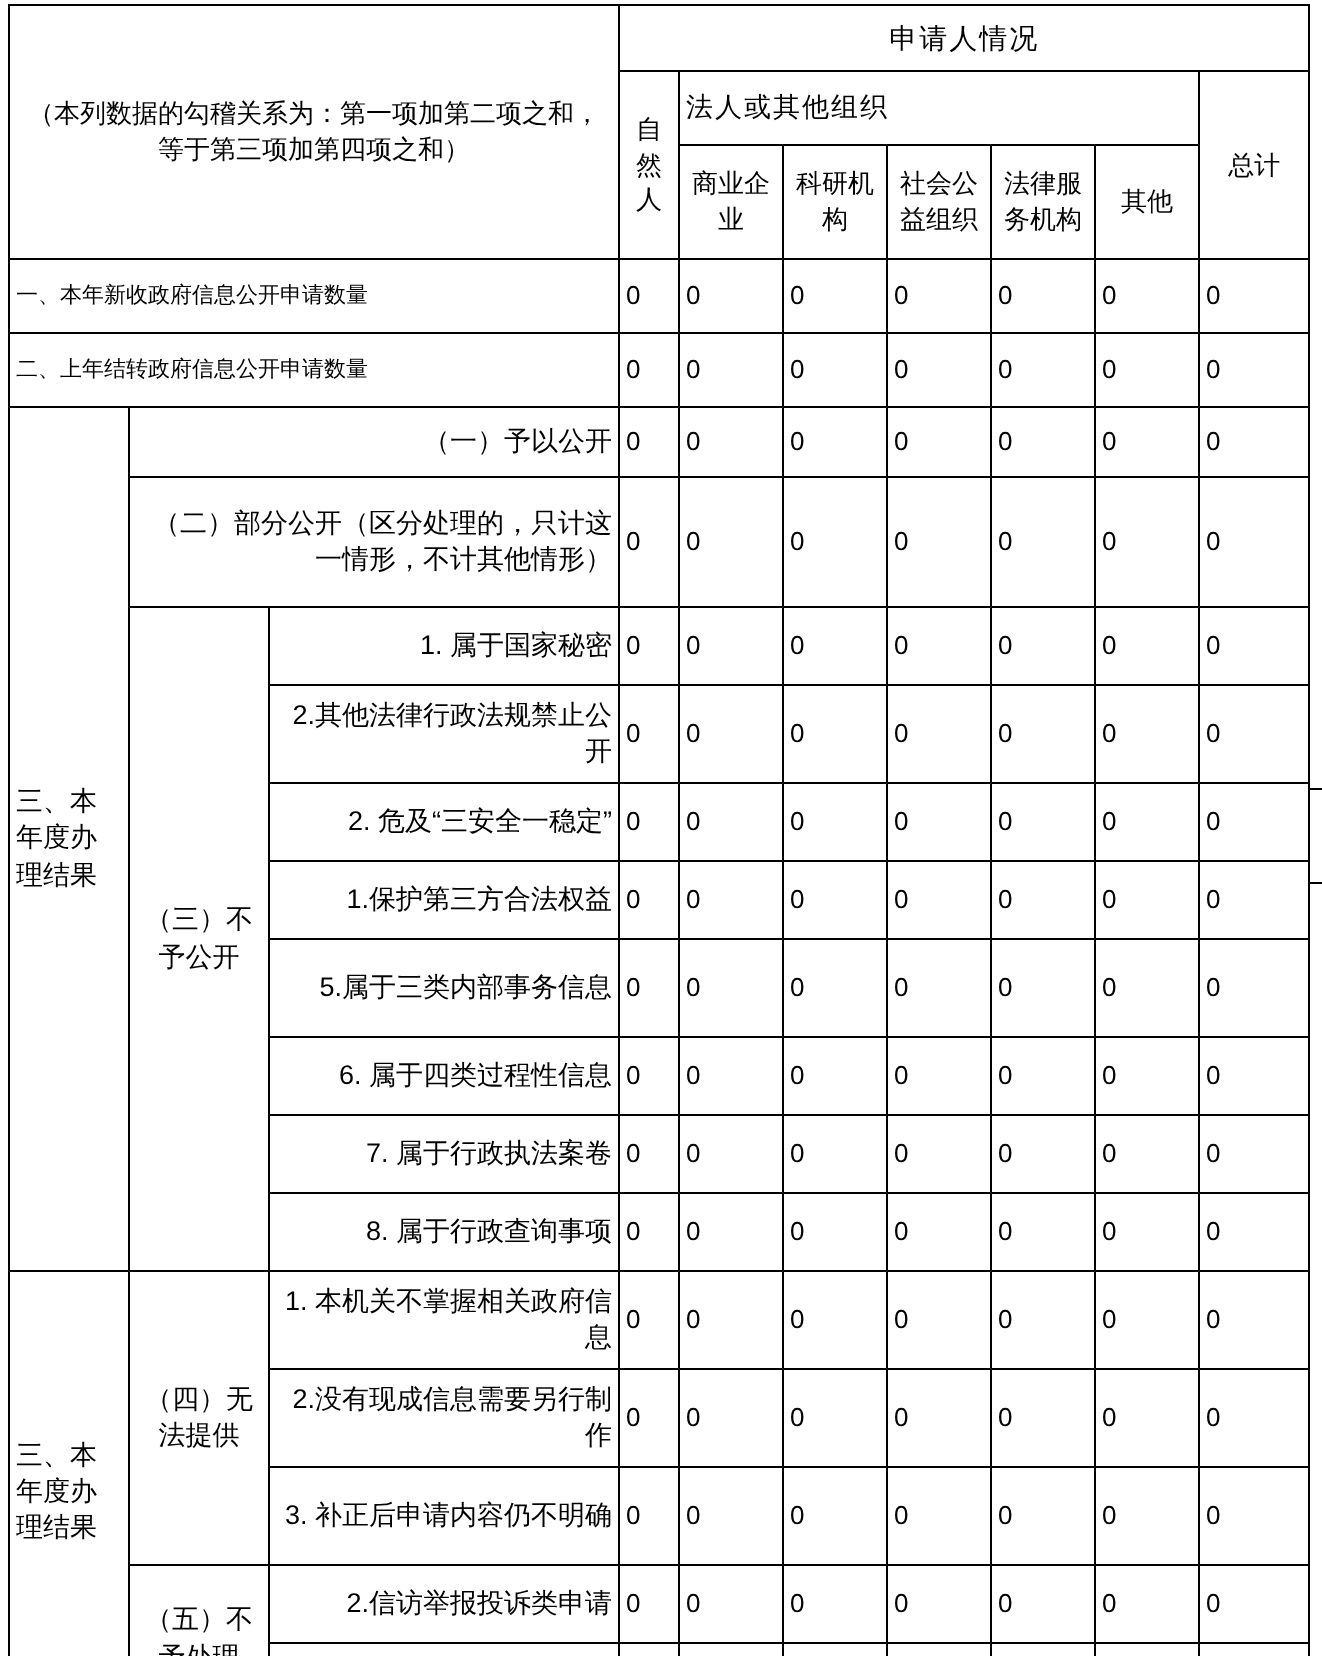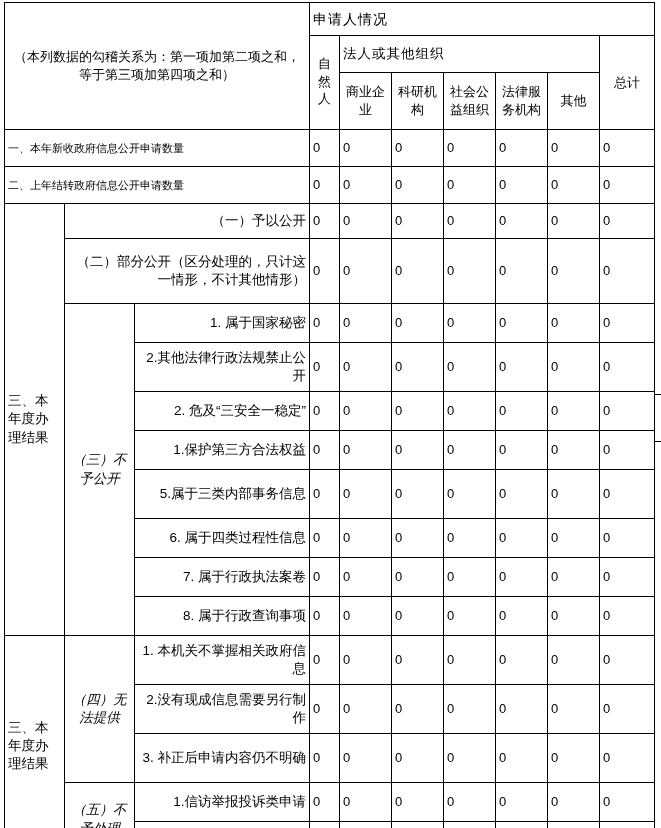--- a/index.html
+++ b/index.html
@@ -27,40 +27,39 @@
     font-size: 13px;
   }
   table.gov td {
     border: 1px solid #000;
     padding: 2px 3px;
     vertical-align: middle;
     line-height: 1.35;
   }
   .num { text-align: left; padding-left: 5px; font-size: 13px; }
   .hdr-title {
-    text-align: left;
+    text-align: center;
     font-size: 14px;
     letter-spacing: 1px;
   }
   .hdr-sub {
     text-align: left;
     font-size: 13.5px;
     letter-spacing: 1px;
   }
   .hdr-leaf {
     text-align: center;
     font-size: 13px;
     line-height: 1.25;
   }
   .vert-cell {
     text-align: center;
     font-size: 13px;
     line-height: 1.2;
     padding: 2px 1px;
-    font-family: Liberation Mono, monospace;
   }
   .note {
     font-size: 13px;
     line-height: 1.7;
     padding: 6px 8px;
     text-align: center;
   }
   .rowlabel {
     font-size: 11px;
     line-height: 1.5;
@@ -70,21 +69,20 @@
     font-size: 13.5px;
     text-align: left;
     line-height: 1.5;
     padding: 2px 4px;
   }
   .sub-label {
     font-size: 13.5px;
     text-align: center;
     line-height: 1.5;
     padding: 2px 3px;
-    font-style: italic;
   }
   .item-label {
     font-size: 13.5px;
     line-height: 1.5;
     padding-left: 6px;
     text-align: right;
   }
   .right-stub {
     position: absolute;
     right: 0px;
@@ -299,21 +297,21 @@
       <td class="num">0</td>
       <td class="num">0</td>
       <td class="num">0</td>
       <td class="num">0</td>
       <td class="num">0</td>
       <td class="num">0</td>
     </tr>
 
     <tr>
       <td rowspan="2" class="sub-label">（五）不予处理</td>
-      <td class="item-label" style="height:34px">1.信访举报投诉类申请</td>
+      <td class="item-label" style="height:34px">2.信访举报投诉类申请</td>
       <td class="num">0</td>
       <td class="num">0</td>
       <td class="num">0</td>
       <td class="num">0</td>
       <td class="num">0</td>
       <td class="num">0</td>
       <td class="num">0</td>
     </tr>
 
     <tr>

